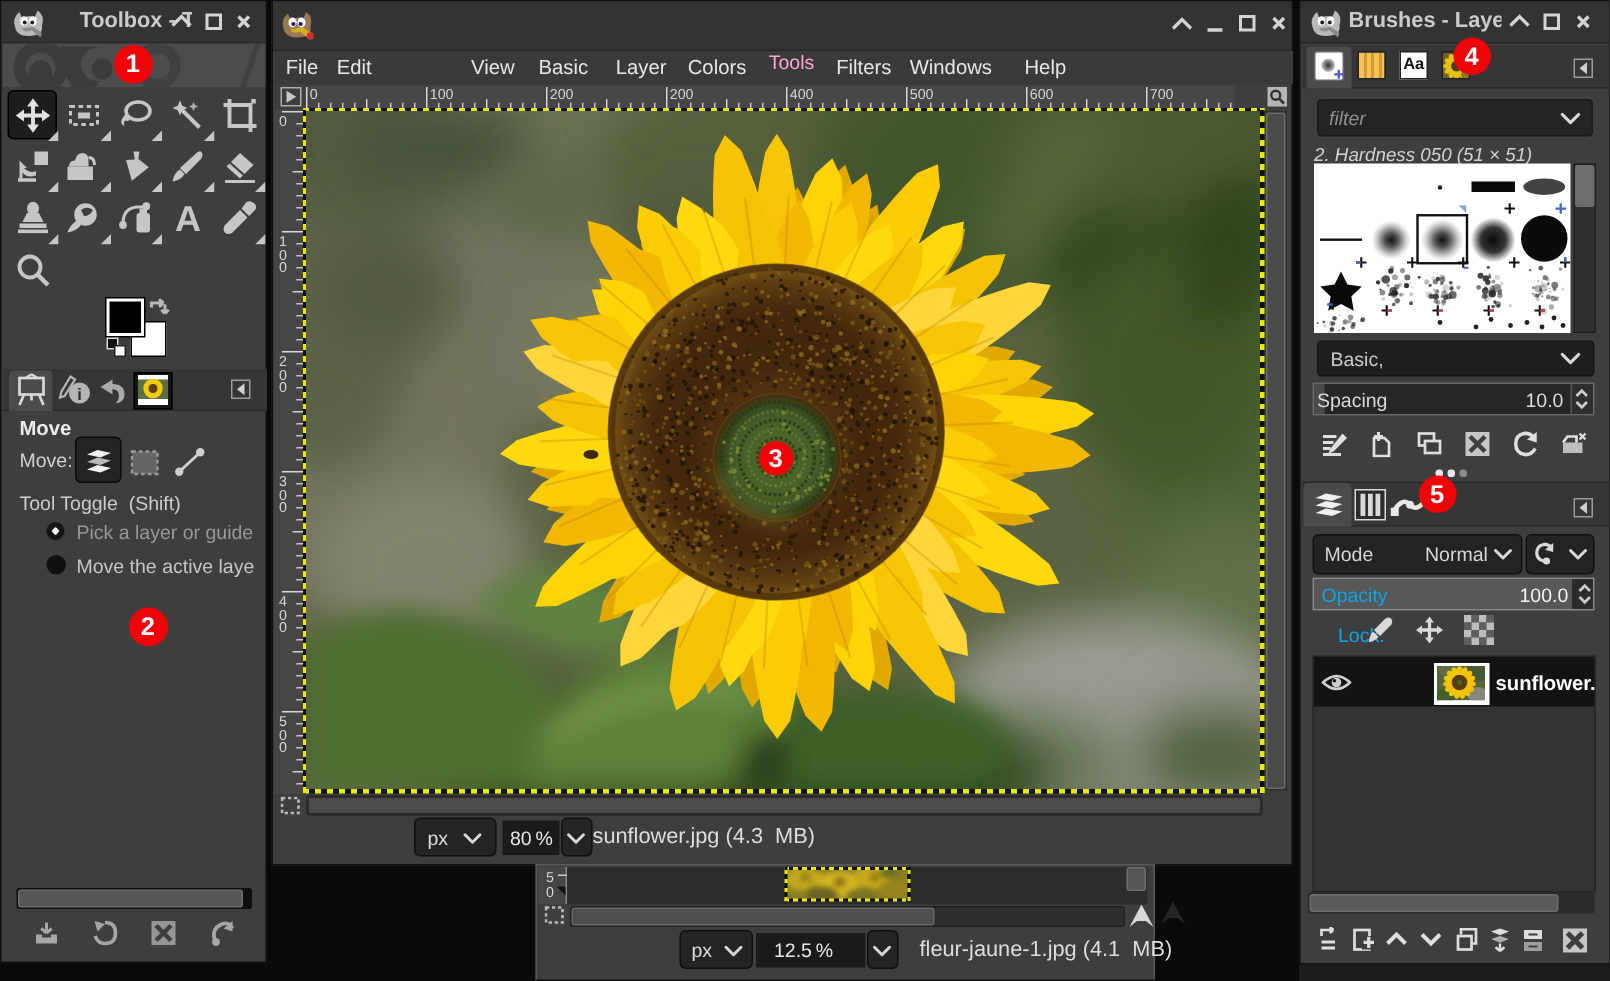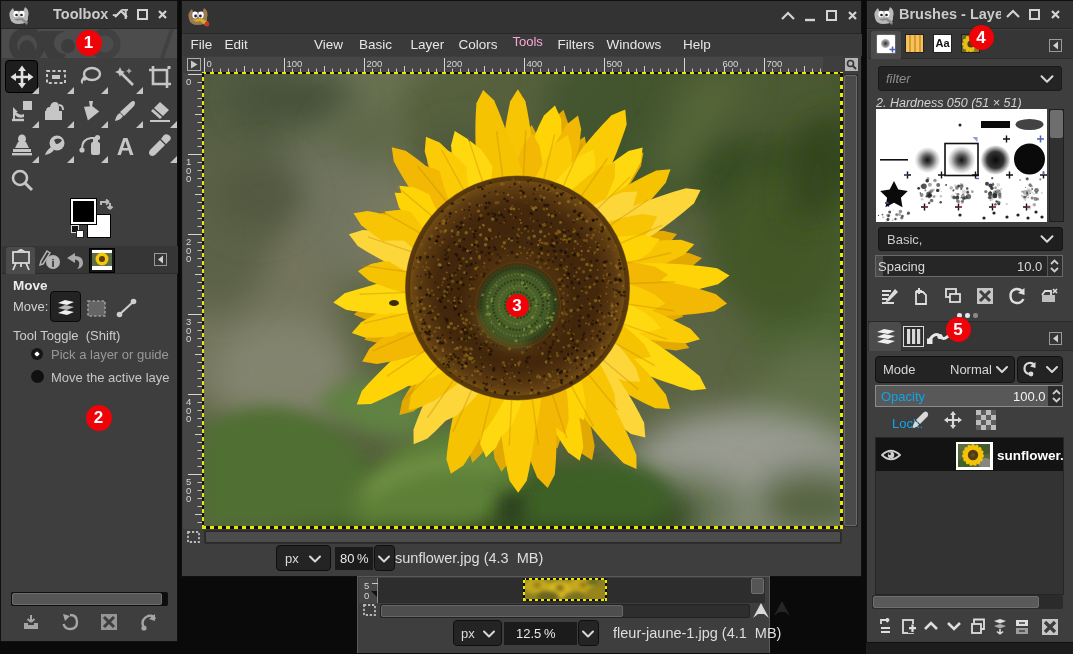--- a/index.html
+++ b/index.html
@@ -349,21 +349,21 @@
           <rect x="601.0" y="9" width="1" height="7" fill="#cdcdcd"></rect>
           <rect x="609.0" y="11.5" width="1" height="4.5" fill="#c4c4c4"></rect>
           <rect x="617.0" y="11.5" width="1" height="4.5" fill="#c4c4c4"></rect>
         </svg>
         <div style="position:absolute;left:3.5px;top:0.5px;font-size:9.5px;color:#d6d6d6;">0</div>
         <div style="position:absolute;left:83.5px;top:0.5px;font-size:9.5px;color:#d6d6d6;">100</div>
         <div style="position:absolute;left:163.5px;top:0.5px;font-size:9.5px;color:#d6d6d6;">200</div>
         <div style="position:absolute;left:243.5px;top:0.5px;font-size:9.5px;color:#d6d6d6;">200</div>
         <div style="position:absolute;left:323.5px;top:0.5px;font-size:9.5px;color:#d6d6d6;">400</div>
         <div style="position:absolute;left:403.5px;top:0.5px;font-size:9.5px;color:#d6d6d6;">500</div>
-        <div style="position:absolute;left:483.5px;top:0.5px;font-size:9.5px;color:#d6d6d6;padding-left:36px;">600</div>
+        <div style="position:absolute;left:483.5px;top:0.5px;font-size:9.5px;color:#d6d6d6;">600</div>
         <div style="position:absolute;left:563.5px;top:0.5px;font-size:9.5px;color:#d6d6d6;">700</div>
 </div>
 <div class="abs" style="left:662.5px;top:57px;width:13px;height:13px;background:#b5b5b5;"></div>
 <svg class="abs" style="left:663.5px;top:58px;" width="11" height="11">
         <circle cx="4.5" cy="4.5" r="3" fill="none" stroke="#333" stroke-width="1.6"></circle>
         <path d="M7 7 L10 10" stroke="#333" stroke-width="1.8"></path>
       </svg>
 <div class="abs" style="left:1px;top:72px;width:20px;height:456px;background:#464646;overflow:hidden;">
 <svg width="20" height="456" style="position:absolute;left:0;top:0;">
           <rect x="5" y="1.0" width="15" height="1" fill="#d6d6d6"></rect>

